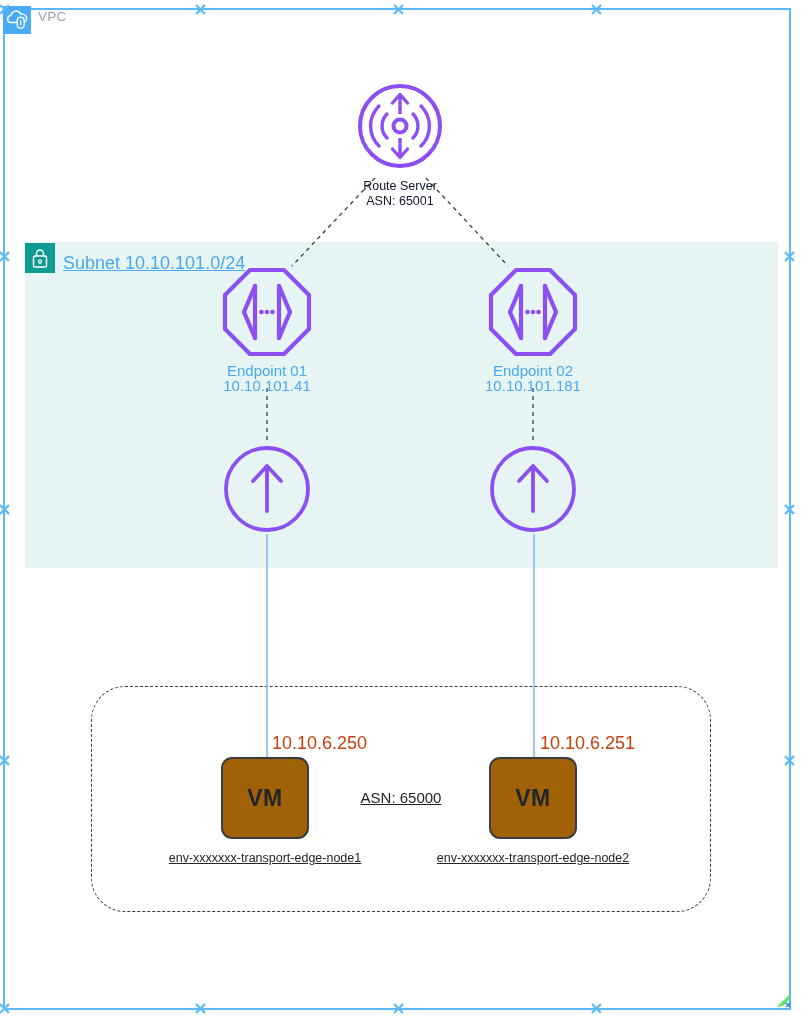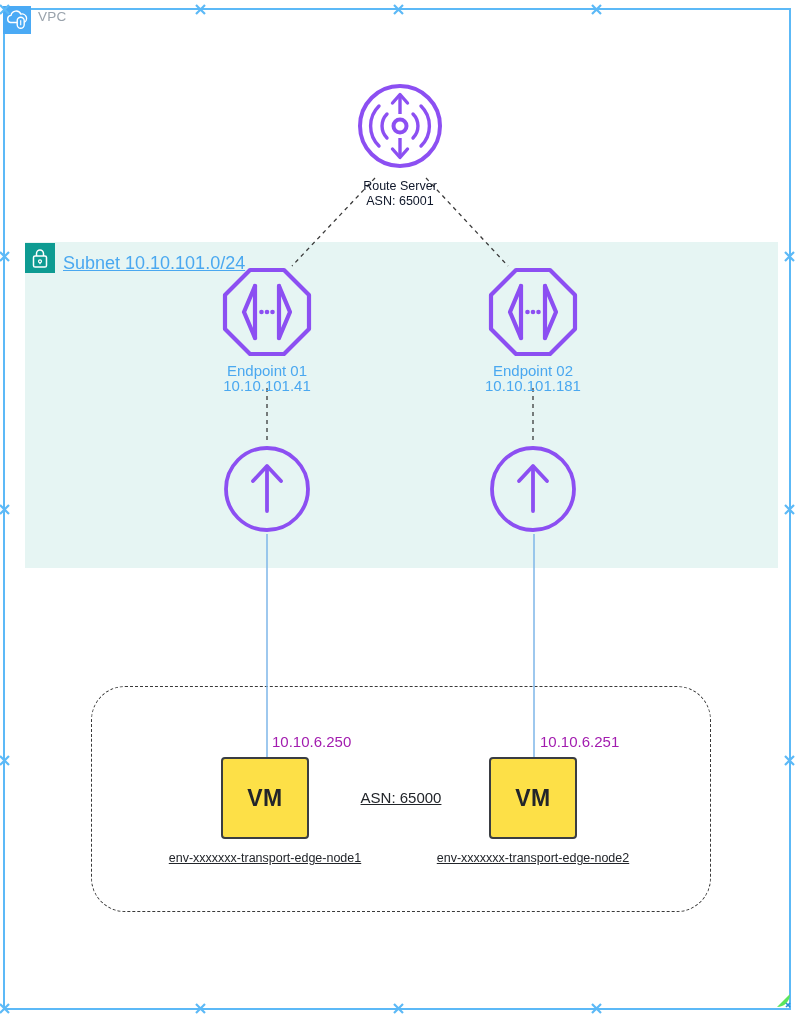--- a/index.html
+++ b/index.html
@@ -148,22 +148,22 @@
   
   #gw-01 { left: 222px; top: 444px; width: 90px; height: 90px; }
   #gw-02 { left: 488px; top: 444px; width: 90px; height: 90px; }
 
   
   .vm-box {
     position: absolute;
     width: 88px;
     height: 82px;
     border: 2.6px solid #3a3d42;
-    border-radius: 4px;
-    background: #fde047;
+    border-radius: 11px;
+    background: #a16207;
     box-sizing: border-box;
   }
   .vm-text {
     position: absolute;
     left: 0; right: 0;
     top: 50%;
     transform: translateY(-50%);
     text-align: center;
     font-size: 23px;
     font-weight: bold;
@@ -183,22 +183,22 @@
     transform: translateX(-50%);
     font-size: 15px;
     color: #22252a;
     white-space: nowrap;
     text-decoration: underline;
   }
 
   
   .ip-link-label {
     position: absolute;
-    font-size: 15px;
-    color: #a21caf;
+    font-size: 18px;
+    color: #c2410c;
     white-space: nowrap;
   }
   #ip-250 { left: 272px; top: 733px; }
   #ip-251 { left: 540px; top: 733px; }
 
   
   #links {
     position: absolute;
     left: 0; top: 0;
     width: 803px;

